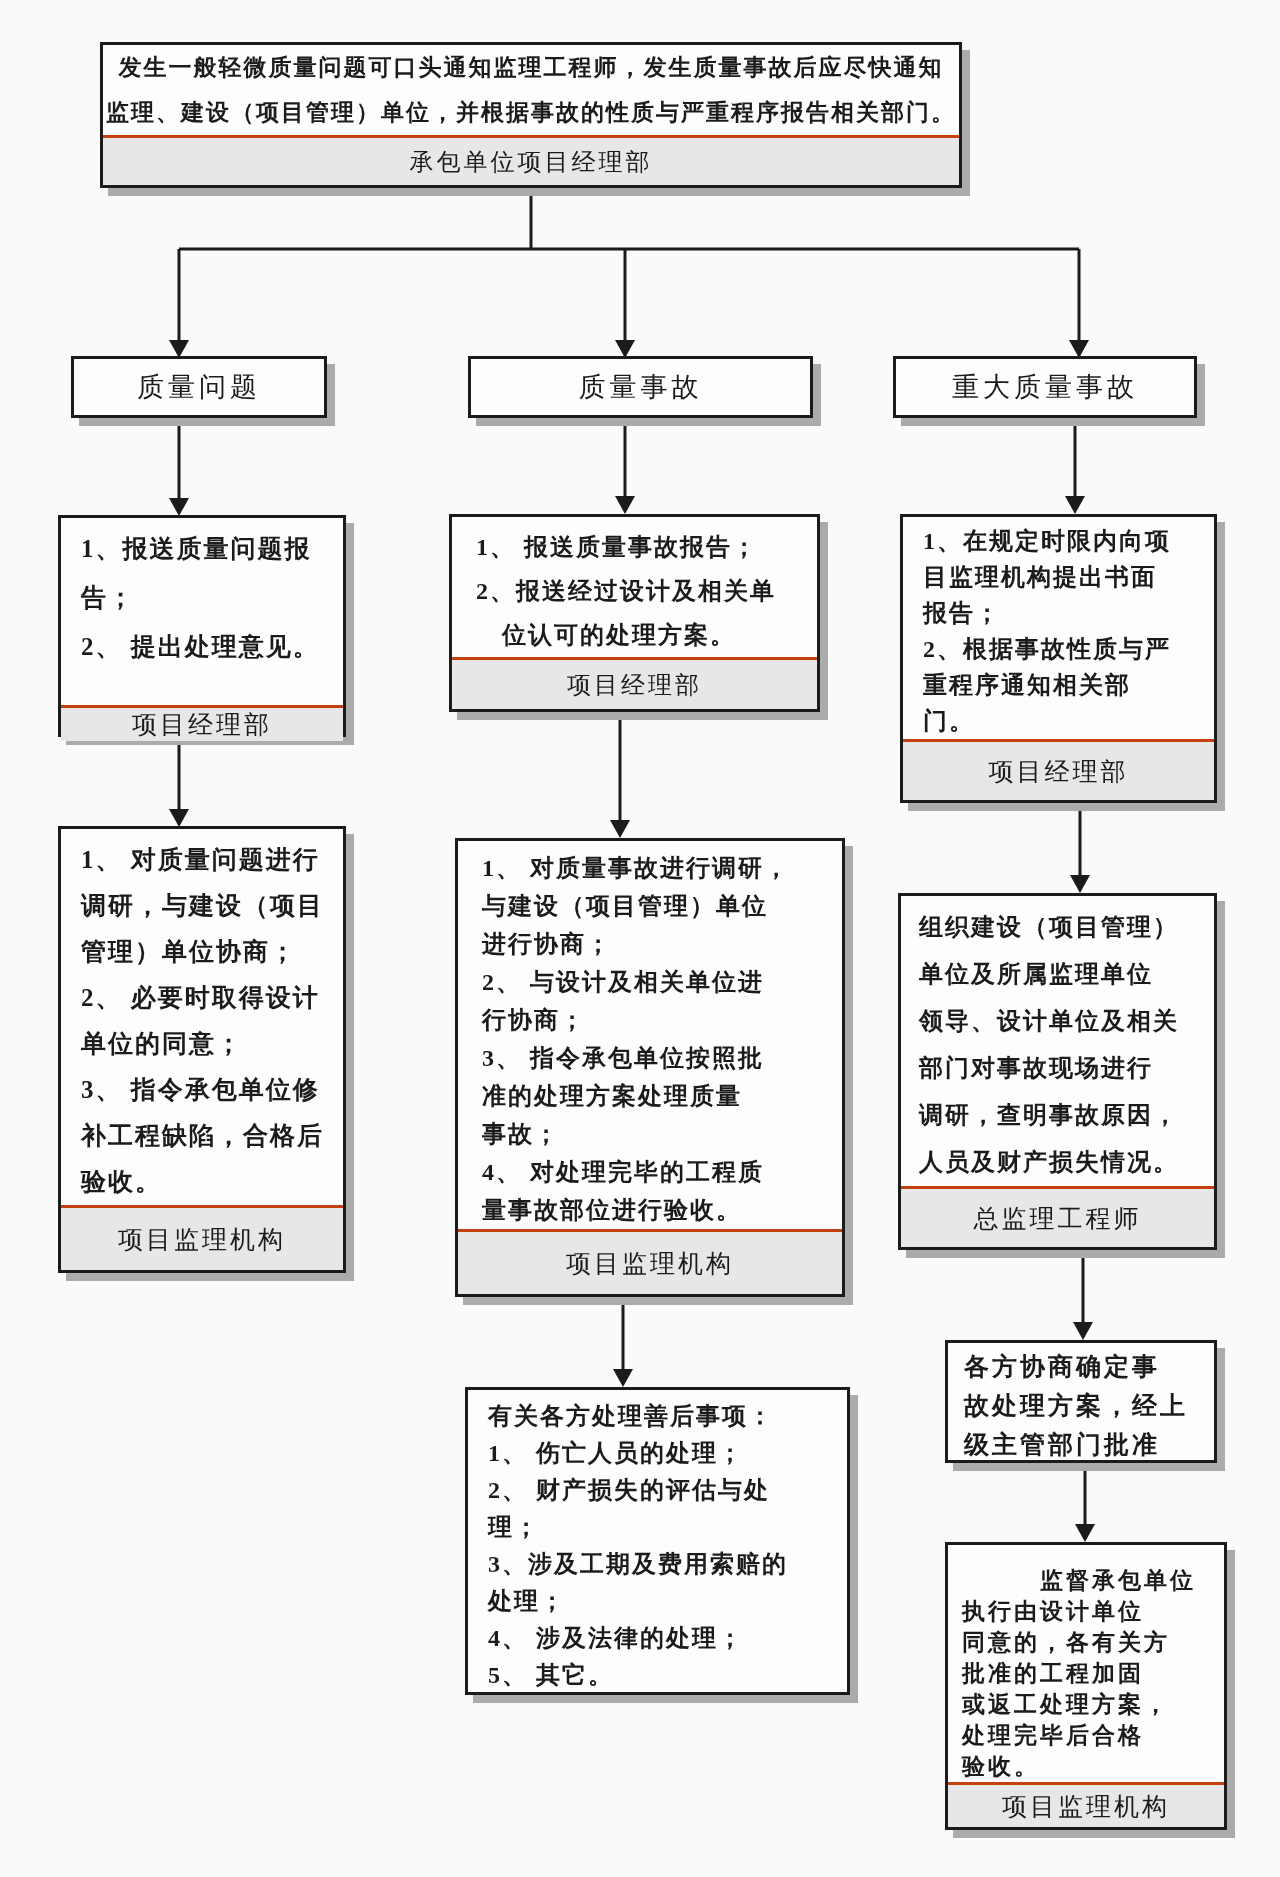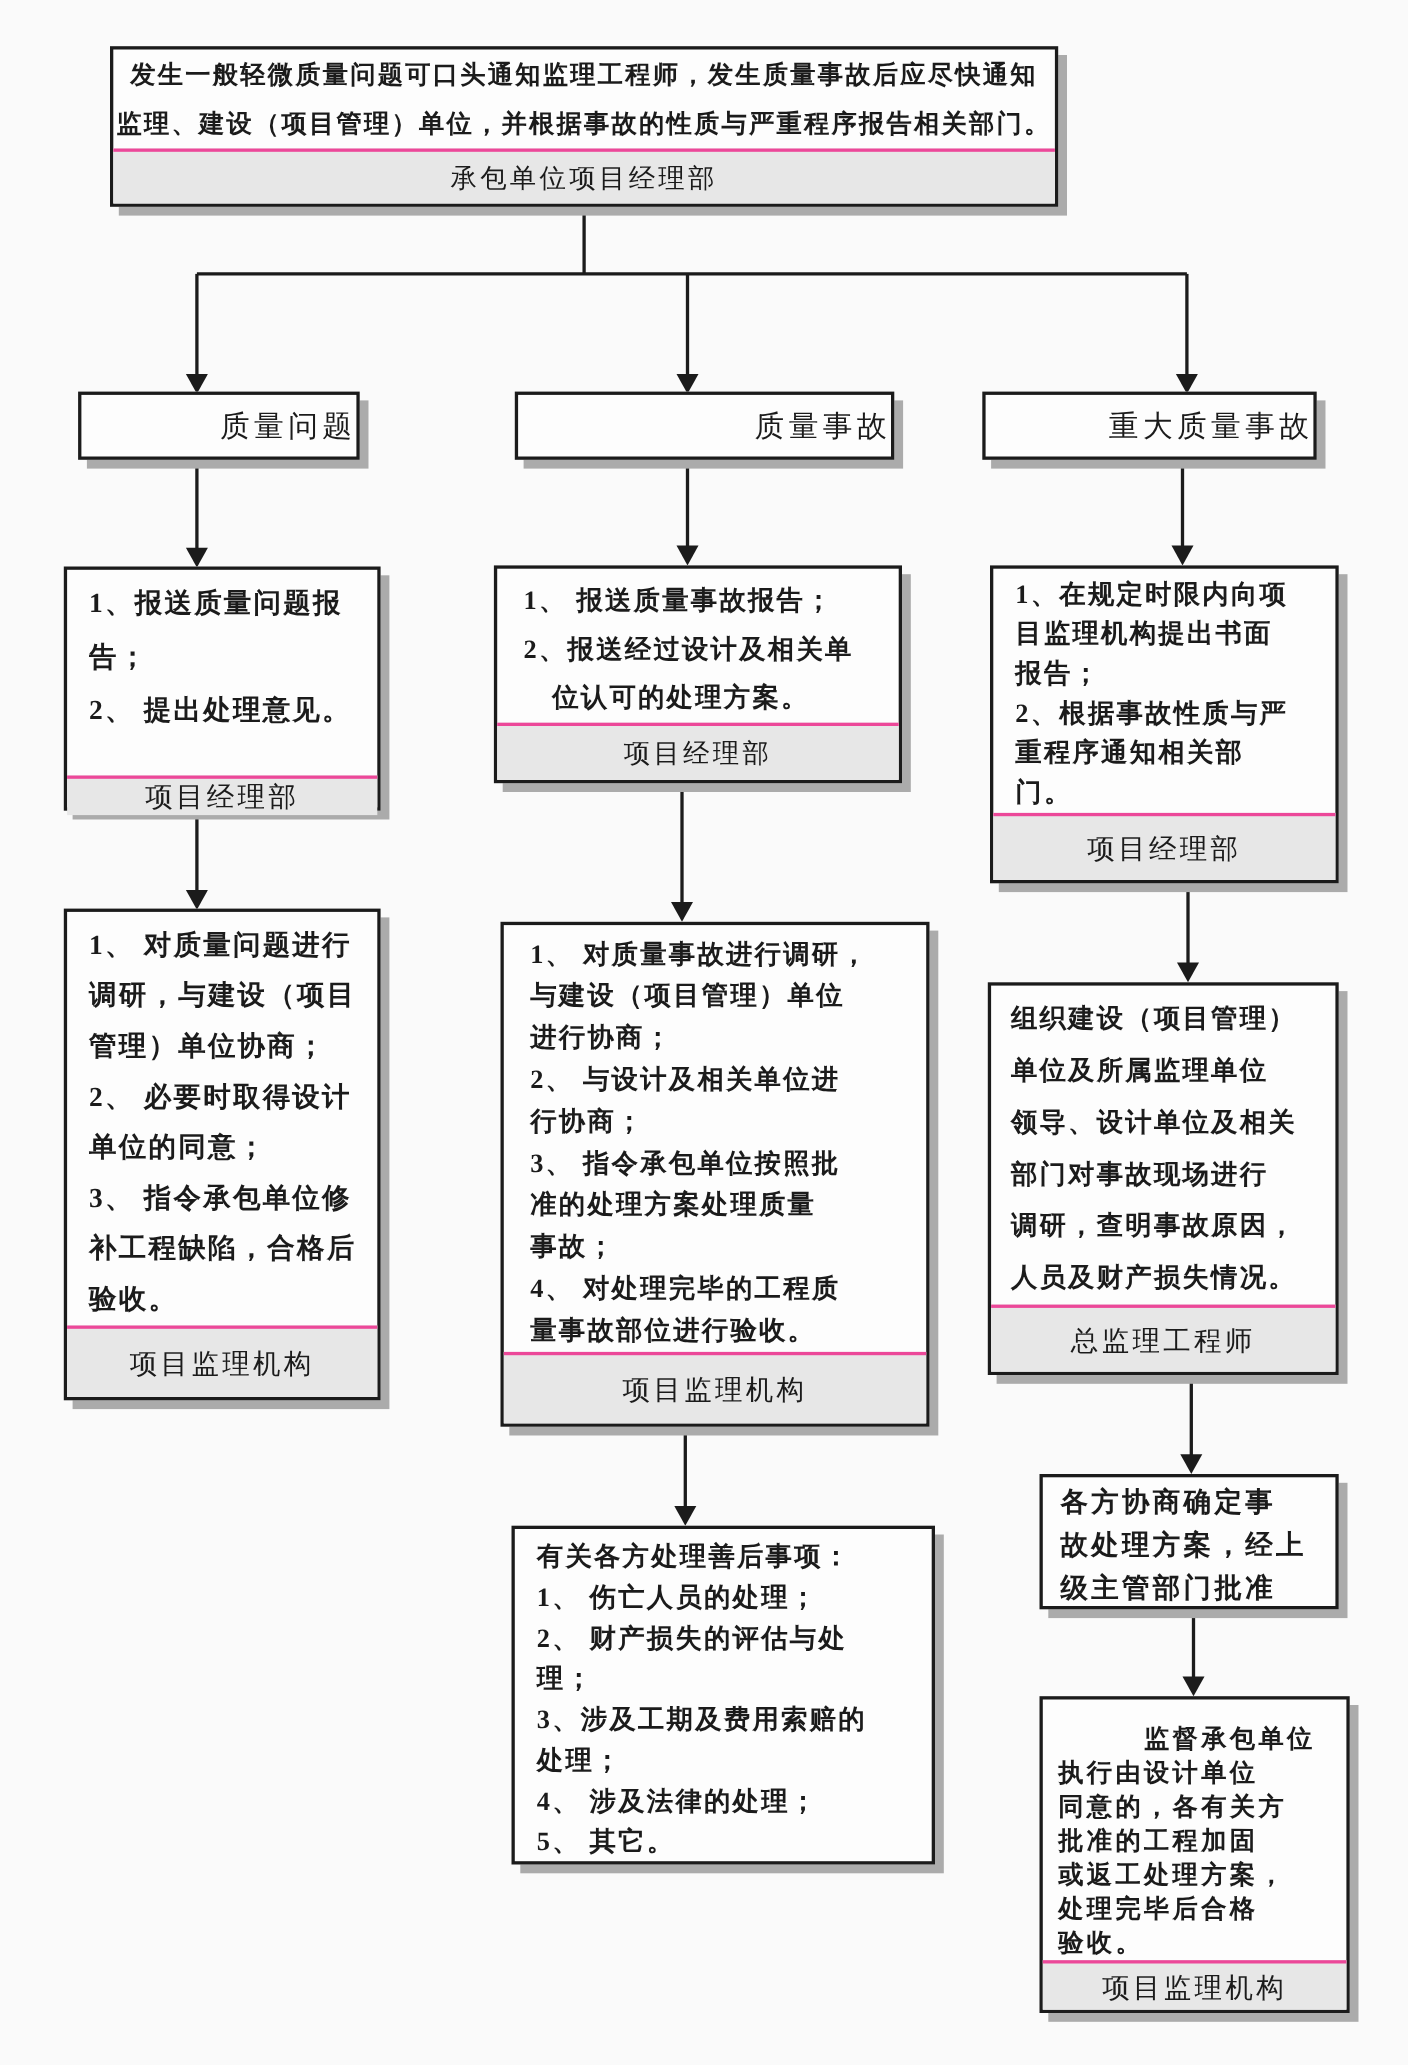--- a/index.html
+++ b/index.html
@@ -27,32 +27,32 @@
     letter-spacing: 2px;
     font-weight: bold;
   }
   .box-body.centered {
     display: flex;
     align-items: center;
     justify-content: center;
     text-align: center;
   }
   .box-footer {
-    border-top: 3px solid #ec4899;
+    border-top: 3px solid #c2410c;
     background: #e7e7e7;
     display: flex;
     align-items: center;
     justify-content: center;
     font-size: 25px;
     letter-spacing: 3px;
   }
   .header-box {
     display: flex;
     align-items: center;
-    justify-content: flex-end;
+    justify-content: center;
     font-size: 27px;
     letter-spacing: 4px;
   }
 
   
   #top-box   { left: 100px; top: 42px;  width: 862px; height: 146px; }
   #top-box .box-body   { font-size: 23px; line-height: 45px; }
   #top-box .box-footer { height: 50px; font-size: 24px; }
 
   

